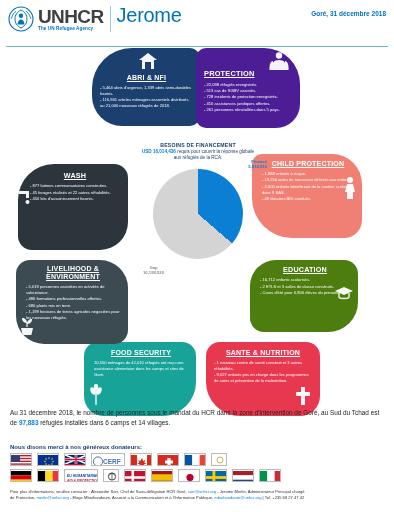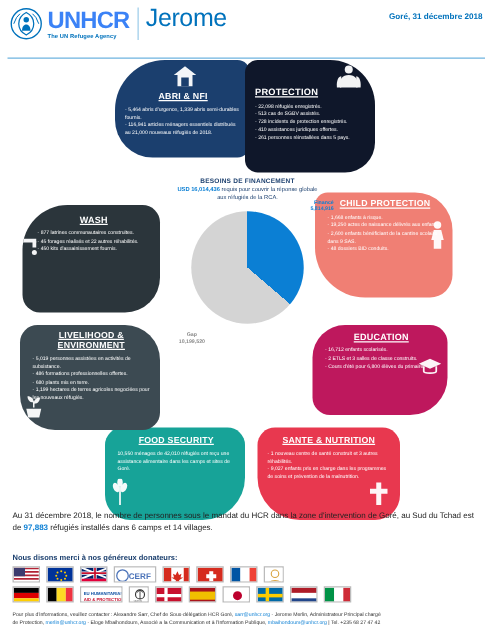--- a/index.html
+++ b/index.html
@@ -9,21 +9,21 @@
     font-family: "Liberation Sans", sans-serif;
     overflow: hidden;
     position: relative;
   }
 
   
   .header { height: 44px; position: relative; padding: 6px 8px 0 8px; display: flex; align-items: flex-start; }
   .logo-wrap { display: flex; align-items: center; gap: 4px; }
   .unhcr-mark { width: 26px; height: 26px; position: relative; flex: none; }
   .unhcr-text { line-height: 1; }
-  .unhcr-name { font-size: 19px; font-weight: bold; color: #3b82f6; letter-spacing: -0.6px; }
+  .unhcr-name { font-size: 19px; font-weight: bold; color: #404040; letter-spacing: -0.6px; }
   .unhcr-sub { font-size: 4.6px; font-weight: bold; color: #0072BC; letter-spacing: 0.1px; margin-top: 1px; }
   .divider-v { width: 1px; height: 26px; background: #9ecdea; margin: 0 6px; }
   .country { font-size: 20px; color: #0072BC; letter-spacing: -0.3px; margin-top: -2px; }
   .header-right { margin-left: auto; text-align: right; padding-top: 2px; }
   .title-main { font-size: 11.5px; font-weight: bold; color: #0072BC; letter-spacing: 0.2px; }
   .title-sub { font-size: 6.5px; font-weight: bold; color: #0072BC; margin-top: 2px; }
   .hr-blue { height: 1px; background: #6fb4e0; margin: 2px 6px 0 6px; }
 
   
   .wheel { position: absolute; left: 0; top: 42px; width: 394px; height: 360px; }
@@ -34,31 +34,31 @@
   }
   .seg-body { font-size: 4.1px; line-height: 1.45; }
   .seg-body div { margin-bottom: 0.5px; }
 
   
   .s-abri { left: 92px; top: 6px; width: 108px; height: 78px; background: #1b3f6e;
             border-radius: 40px 10px 10px 30px; color: #fff; padding: 26px 7px 4px 8px; }
   .s-abri .seg-title { color: #ffffff; font-size: 7px; margin-bottom: 3px; }
 
   
-  .s-prot { left: 196px; top: 6px; width: 104px; height: 90px; background: #0f172a;
+  .s-prot { left: 196px; top: 6px; width: 104px; height: 80px; background: #4c1d95;
             border-radius: 10px 36px 24px 10px; color: #fff; padding: 22px 6px 0 8px; }
   .s-prot .seg-title { color: #ffffff; font-size: 7.4px; margin-bottom: 3px; text-align: left; }
 
   
   .s-child { left: 252px; top: 112px; width: 110px; height: 84px; background: #f07f74;
              border-radius: 10px 30px 18px 40px; color: #fff; padding: 6px 8px 4px 10px; }
   .s-child .seg-title { color: #ffffff; font-size: 7px; margin-bottom: 3px; }
 
   
-  .s-edu { left: 250px; top: 218px; width: 108px; height: 72px; background: #be185d;
+  .s-edu { left: 250px; top: 218px; width: 108px; height: 72px; background: #4d7c0f;
            border-radius: 26px 14px 30px 14px; color: #fff; padding: 6px 8px 4px 10px; }
   .s-edu .seg-title { color: #ffffff; font-size: 7.2px; margin-bottom: 3px; }
 
   
   .s-sante { left: 206px; top: 300px; width: 114px; height: 74px; background: #e8384f;
              border-radius: 14px 14px 20px 34px; color: #fff; padding: 7px 8px 4px 8px; }
   .s-sante .seg-title { color: #ffffff; font-size: 7px; margin-bottom: 3px; }
 
   
   .s-food { left: 84px; top: 300px; width: 112px; height: 74px; background: #17a398;

